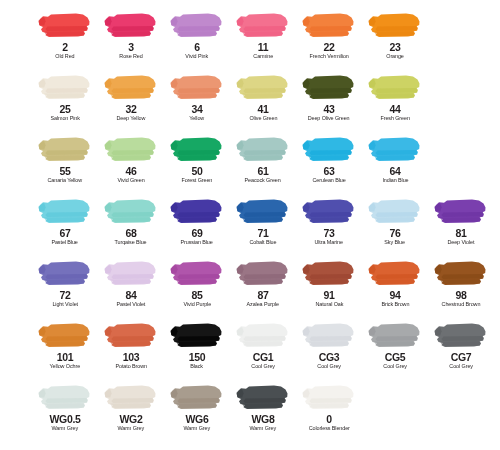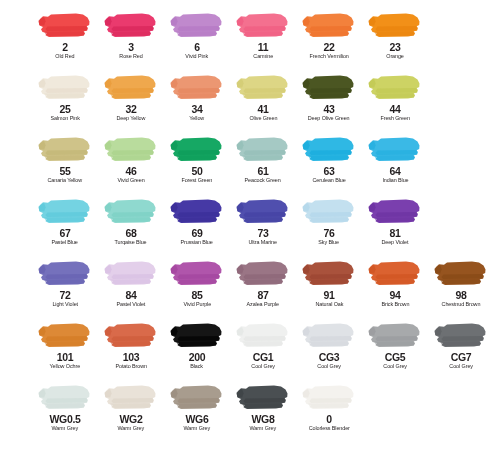--- a/index.html
+++ b/index.html
@@ -331,20 +331,32 @@
             <path d="M8.0,23.6 L47.8,23.3 L48.8,25.4 L47.6,27.7 L12.6,28.1 L9.6,26.4 Z" fill="#392c96" opacity="0.55"></path>
             <path d="M2.6,12.2 L8.0,9.0 L9.6,13.2 L8.2,17.6 L3.2,17.0 Z" fill="#392c96" opacity="0.7"></path>
           </svg>
         </div>
         <div class="swatch-code">69</div>
         <div class="swatch-name">Prussian Blue</div>
       </div>
       <div class="swatch-cell">
         <div class="stroke-wrap">
           <svg viewBox="0 0 58 33" xmlns="http://www.w3.org/2000/svg">
+            <path d="M4.5,10.5 L7,8.2 L12,8.8 L15,6.4 L40,5.6 L47,6.6 L51.5,9.4 L53.5,13.5 L53.2,17.0 L50.5,18.2 L51.8,20.0 L51.2,22.6 L47.5,23.6 L49.0,25.2 L47.8,27.6 L42.0,28.6 L13.0,28.9 L9.5,27.2 L11.0,25.0 L6.5,24.0 L5.0,21.2 L7.0,19.0 L3.5,17.5 L2.6,13.6 Z" fill="#2a66ad"></path>
+            <path d="M11.5,18.4 L50.6,18.0 L51.6,20.2 L50.8,22.6 L11.0,23.0 L9.4,21.0 Z" fill="#1c579e" opacity="0.65"></path>
+            <path d="M8.0,23.6 L47.8,23.3 L48.8,25.4 L47.6,27.7 L12.6,28.1 L9.6,26.4 Z" fill="#1c579e" opacity="0.55"></path>
+            <path d="M2.6,12.2 L8.0,9.0 L9.6,13.2 L8.2,17.6 L3.2,17.0 Z" fill="#1c579e" opacity="0.7"></path>
+          </svg>
+        </div>
+        <div class="swatch-code">71</div>
+        <div class="swatch-name">Cobalt Blue</div>
+      </div>
+      <div class="swatch-cell">
+        <div class="stroke-wrap">
+          <svg viewBox="0 0 58 33" xmlns="http://www.w3.org/2000/svg">
             <path d="M4.5,10.5 L7,8.2 L12,8.8 L15,6.4 L40,5.6 L47,6.6 L51.5,9.4 L53.5,13.5 L53.2,17.0 L50.5,18.2 L51.8,20.0 L51.2,22.6 L47.5,23.6 L49.0,25.2 L47.8,27.6 L42.0,28.6 L13.0,28.9 L9.5,27.2 L11.0,25.0 L6.5,24.0 L5.0,21.2 L7.0,19.0 L3.5,17.5 L2.6,13.6 Z" fill="#504fae"></path>
             <path d="M11.5,18.4 L50.6,18.0 L51.6,20.2 L50.8,22.6 L11.0,23.0 L9.4,21.0 Z" fill="#4241a1" opacity="0.65"></path>
             <path d="M8.0,23.6 L47.8,23.3 L48.8,25.4 L47.6,27.7 L12.6,28.1 L9.6,26.4 Z" fill="#4241a1" opacity="0.55"></path>
             <path d="M2.6,12.2 L8.0,9.0 L9.6,13.2 L8.2,17.6 L3.2,17.0 Z" fill="#4241a1" opacity="0.7"></path>
           </svg>
         </div>
         <div class="swatch-code">73</div>
         <div class="swatch-name">Ultra Marine</div>
       </div>
       <div class="swatch-cell">
@@ -485,21 +497,21 @@
       </div>
       <div class="swatch-cell">
         <div class="stroke-wrap">
           <svg viewBox="0 0 58 33" xmlns="http://www.w3.org/2000/svg">
             <path d="M4.5,10.5 L7,8.2 L12,8.8 L15,6.4 L40,5.6 L47,6.6 L51.5,9.4 L53.5,13.5 L53.2,17.0 L50.5,18.2 L51.8,20.0 L51.2,22.6 L47.5,23.6 L49.0,25.2 L47.8,27.6 L42.0,28.6 L13.0,28.9 L9.5,27.2 L11.0,25.0 L6.5,24.0 L5.0,21.2 L7.0,19.0 L3.5,17.5 L2.6,13.6 Z" fill="#151515"></path>
             <path d="M11.5,18.4 L50.6,18.0 L51.6,20.2 L50.8,22.6 L11.0,23.0 L9.4,21.0 Z" fill="#000000" opacity="0.65"></path>
             <path d="M8.0,23.6 L47.8,23.3 L48.8,25.4 L47.6,27.7 L12.6,28.1 L9.6,26.4 Z" fill="#000000" opacity="0.55"></path>
             <path d="M2.6,12.2 L8.0,9.0 L9.6,13.2 L8.2,17.6 L3.2,17.0 Z" fill="#000000" opacity="0.7"></path>
           </svg>
         </div>
-        <div class="swatch-code">200</div>
+        <div class="swatch-code">150</div>
         <div class="swatch-name">Black</div>
       </div>
       <div class="swatch-cell">
         <div class="stroke-wrap">
           <svg viewBox="0 0 58 33" xmlns="http://www.w3.org/2000/svg">
             <path d="M4.5,10.5 L7,8.2 L12,8.8 L15,6.4 L40,5.6 L47,6.6 L51.5,9.4 L53.5,13.5 L53.2,17.0 L50.5,18.2 L51.8,20.0 L51.2,22.6 L47.5,23.6 L49.0,25.2 L47.8,27.6 L42.0,28.6 L13.0,28.9 L9.5,27.2 L11.0,25.0 L6.5,24.0 L5.0,21.2 L7.0,19.0 L3.5,17.5 L2.6,13.6 Z" fill="#eff0ef"></path>
             <path d="M11.5,18.4 L50.6,18.0 L51.6,20.2 L50.8,22.6 L11.0,23.0 L9.4,21.0 Z" fill="#e3e5e4" opacity="0.65"></path>
             <path d="M8.0,23.6 L47.8,23.3 L48.8,25.4 L47.6,27.7 L12.6,28.1 L9.6,26.4 Z" fill="#e3e5e4" opacity="0.55"></path>
             <path d="M2.6,12.2 L8.0,9.0 L9.6,13.2 L8.2,17.6 L3.2,17.0 Z" fill="#e3e5e4" opacity="0.7"></path>
           </svg>

